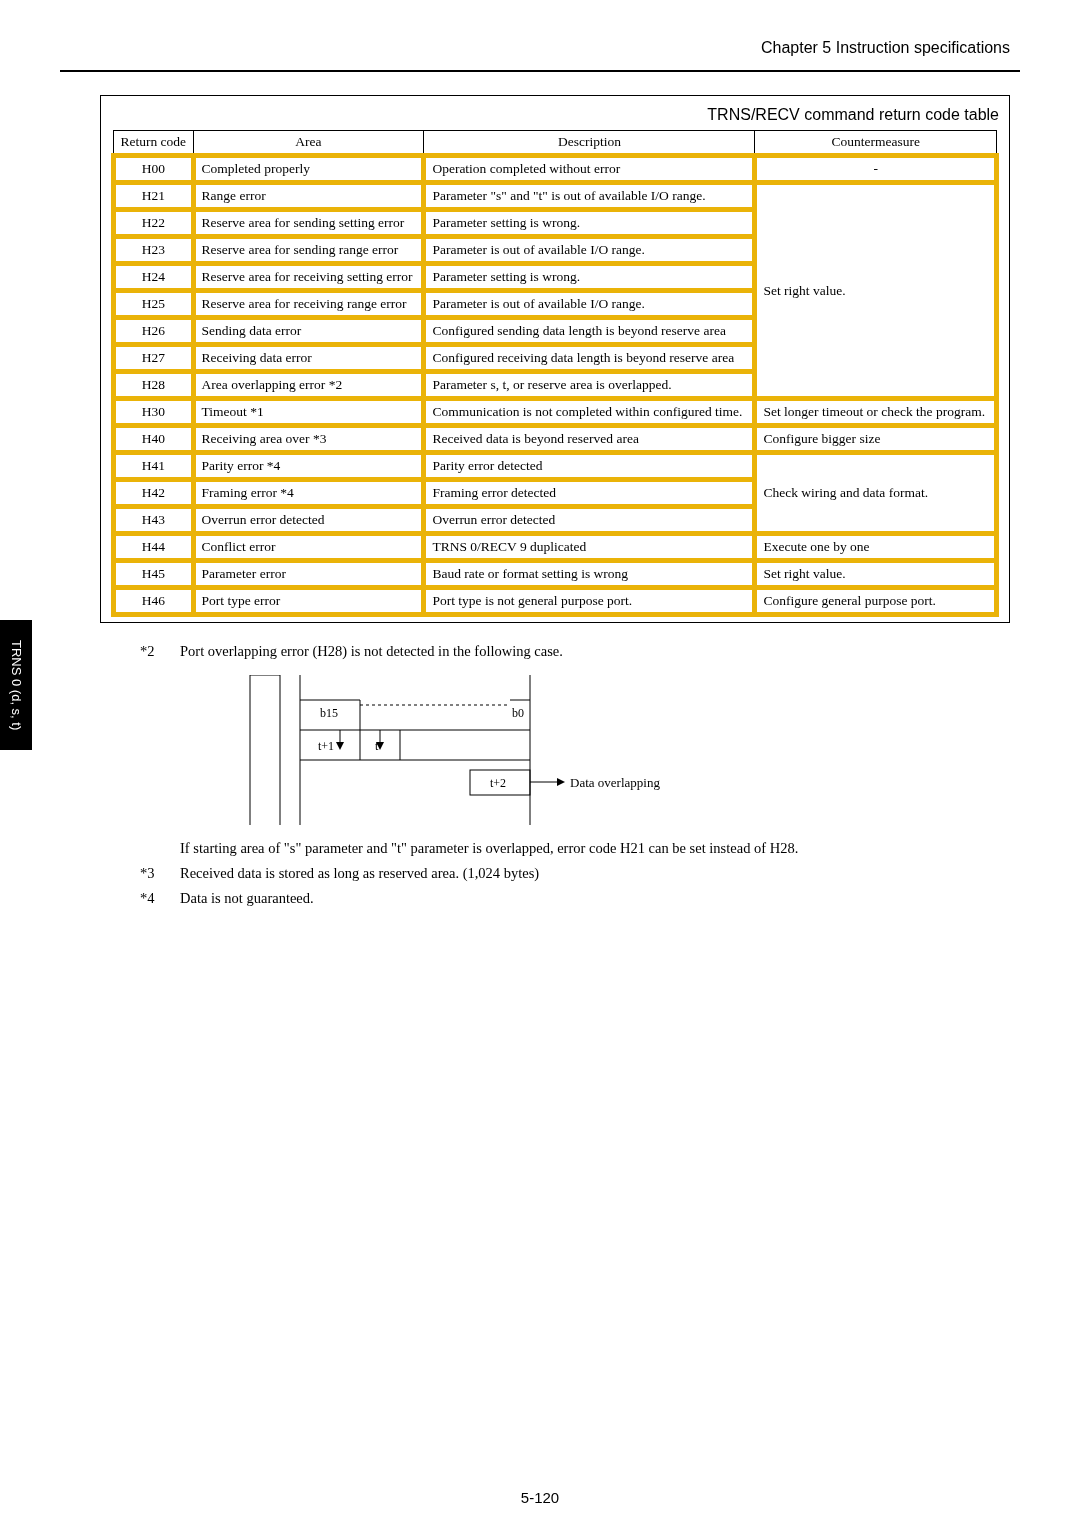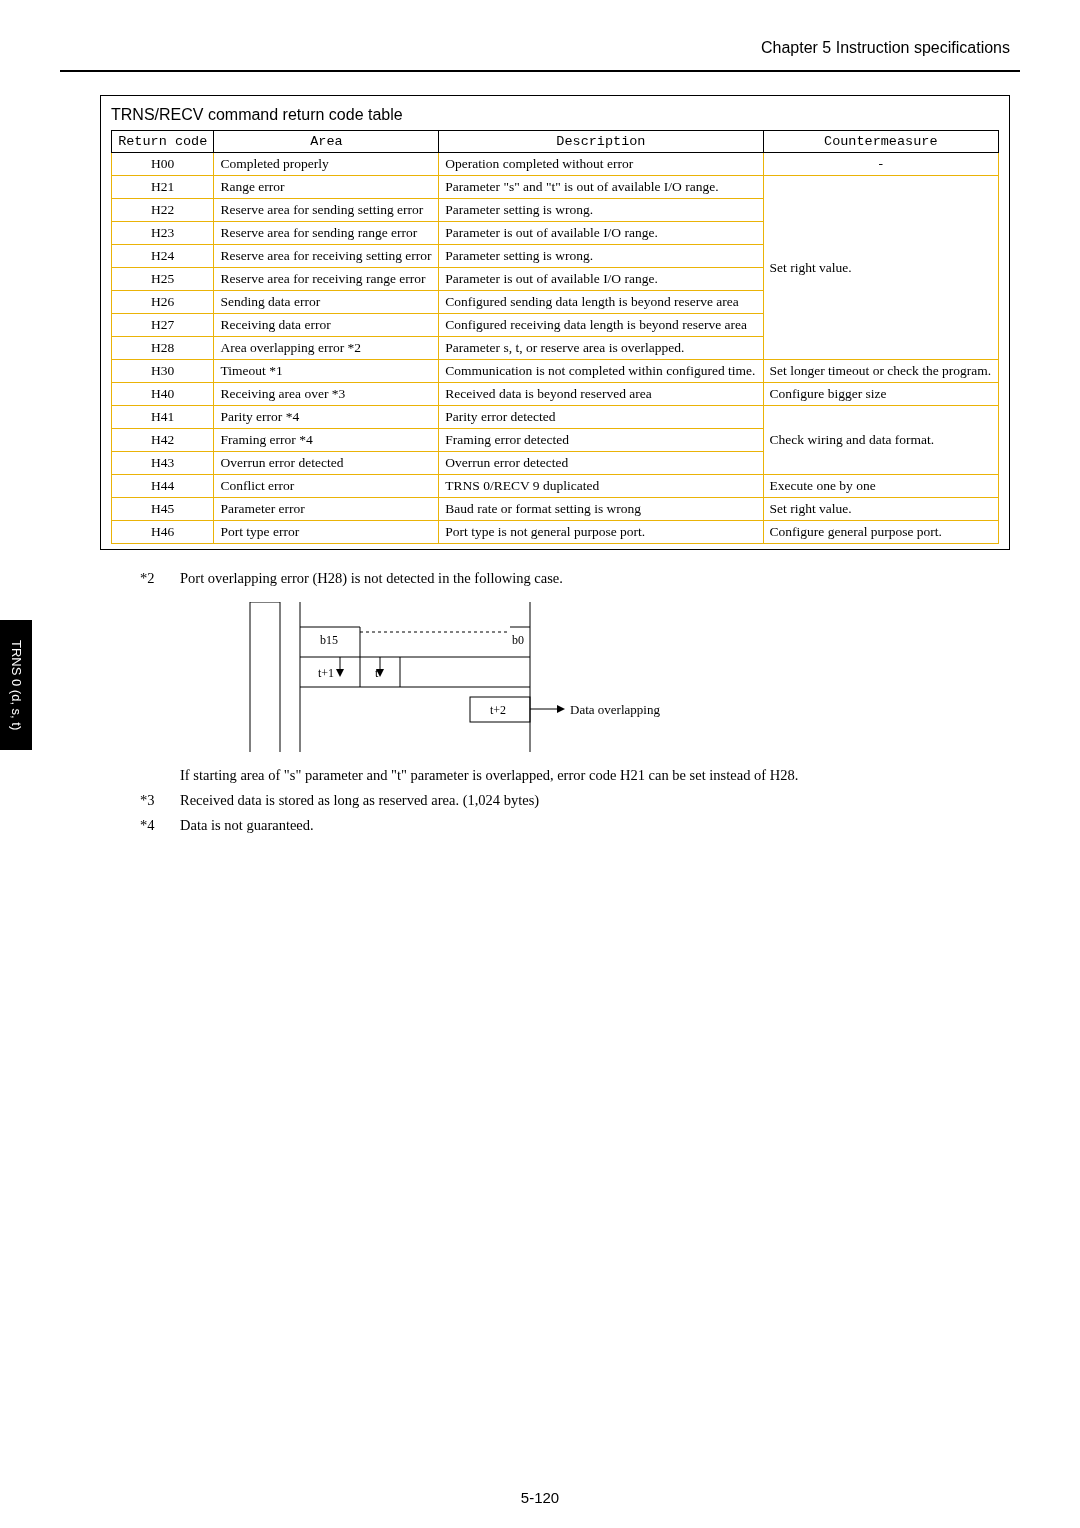--- a/index.html
+++ b/index.html
@@ -45,40 +45,40 @@
       position: absolute;
       top: 95px;
       left: 100px;
       right: 70px;
     }
     .table-box {
       border: 1.5px solid #000;
       padding: 10px 10px 5px 10px;
     }
     .table-title {
-      text-align: left;
+      text-align: right;
       font-family: Arial, sans-serif;
       font-size: 16px;
       margin-bottom: 6px;
     }
     table.codes {
       border-collapse: collapse;
       width: 100%;
       font-size: 13.5px;
     }
     table.codes th {
       border: 1px solid #000;
       padding: 3px 6px;
-      font-family: Liberation Mono, monospace;
+      font-family: Liberation Serif, serif;
       font-weight: normal;
       text-align: center;
       background: #fff;
     }
     table.codes td {
-      border: 1px solid #eab308;
+      border: 5px solid #eab308;
       padding: 3px 6px;
       vertical-align: middle;
     }
     table.codes td.code { text-align: center; }
     .notes {
       margin-top: 20px;
       margin-left: 40px;
       font-size: 14.5px;
     }
     .note-row {

